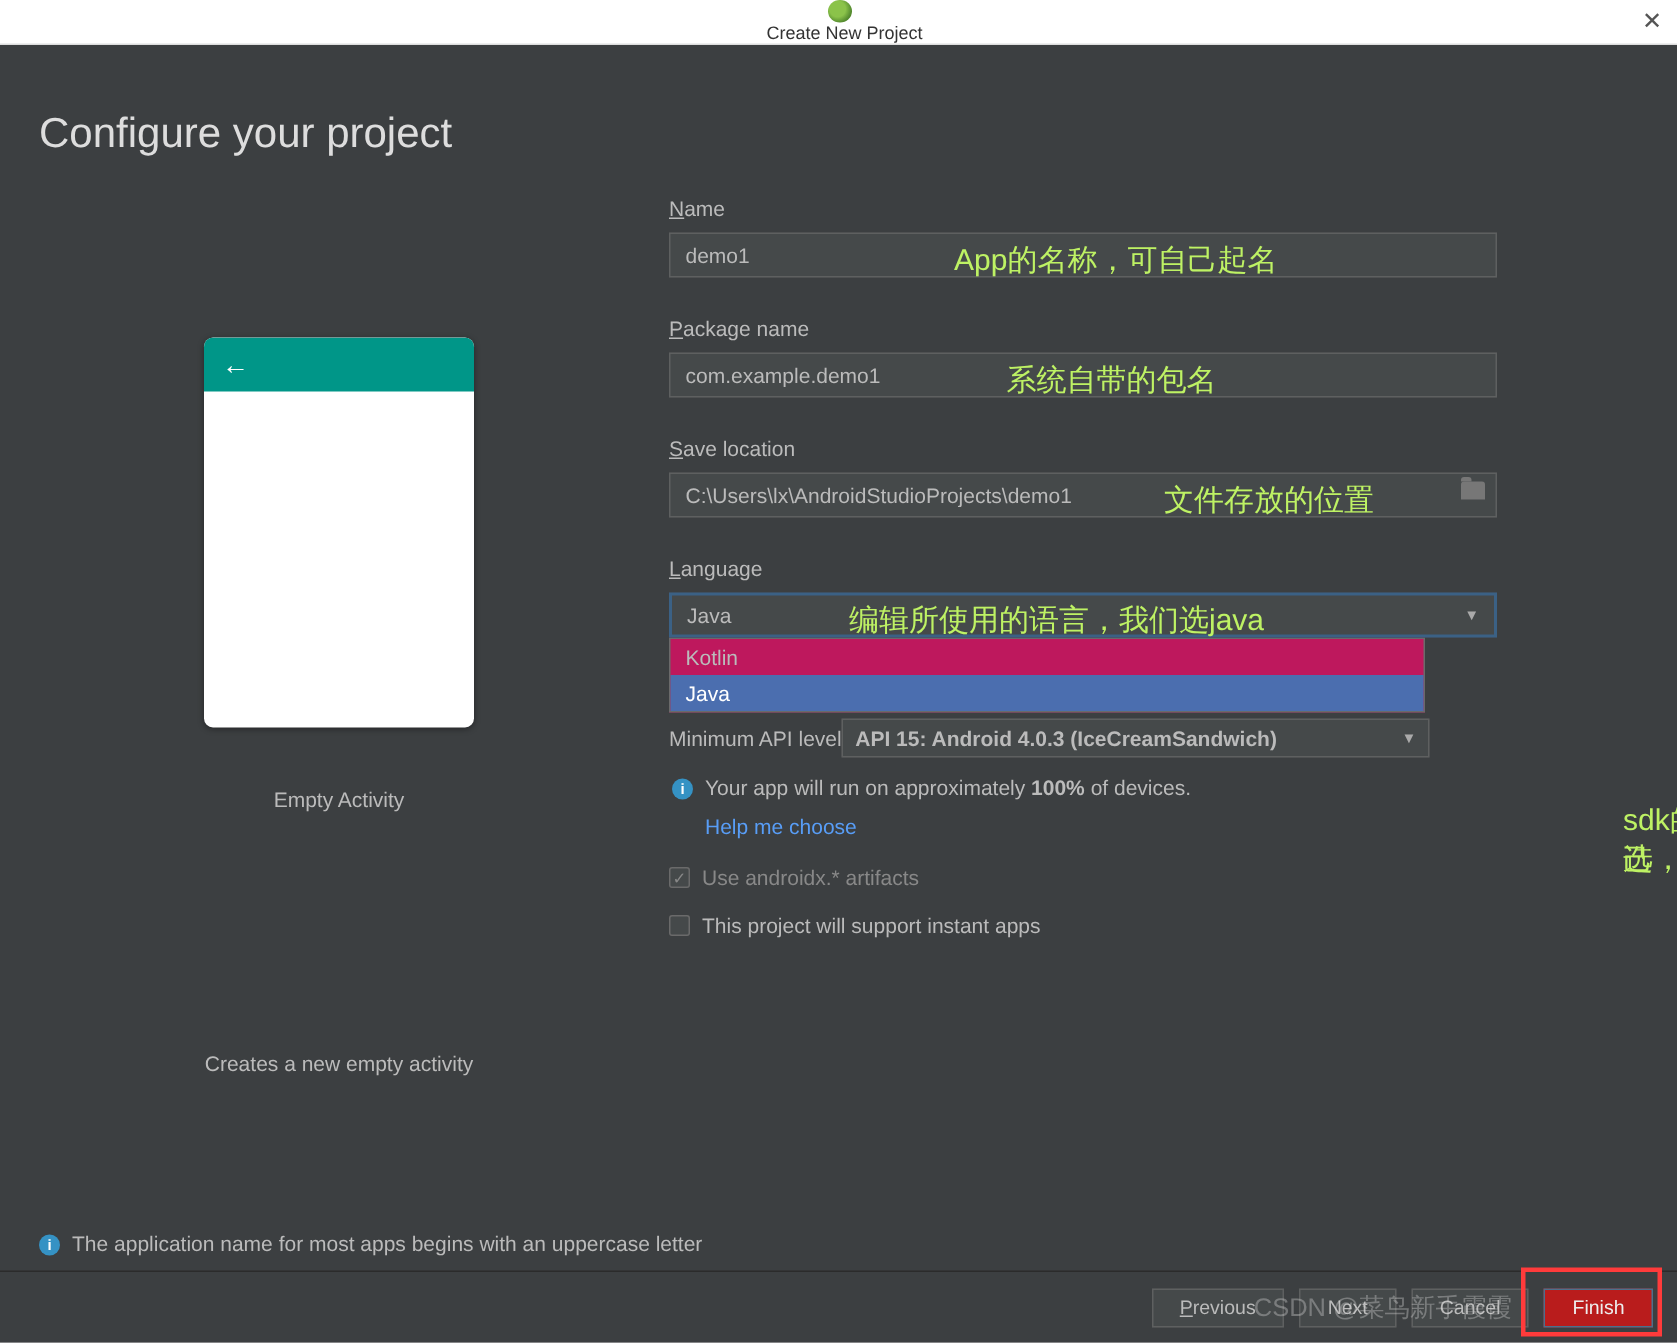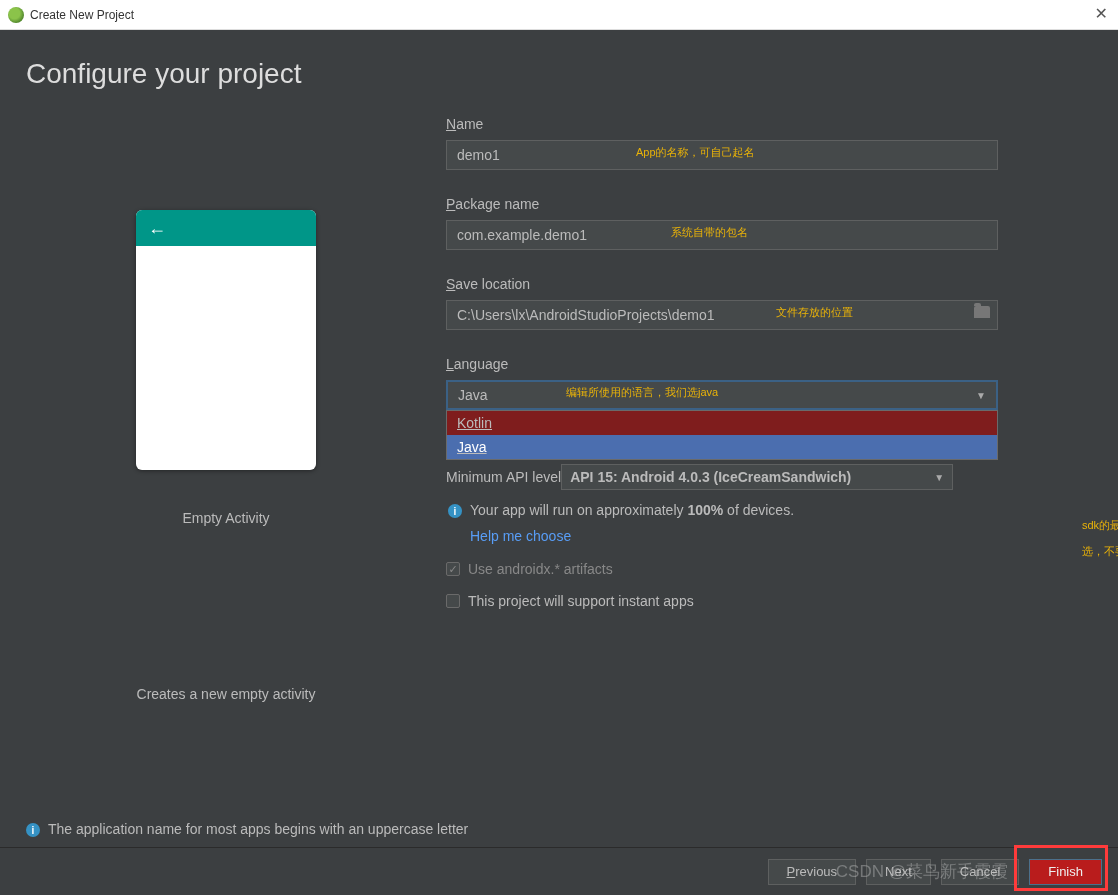--- a/index.html
+++ b/index.html
@@ -9,40 +9,41 @@
   background: #fff;
   overflow: hidden;
   position: relative;
 }
 .titlebar {
   height: 30px; background: #fff;
   display: flex; align-items: center;
   padding-left: 8px;
   border-bottom: 1px solid #ddd;
   position: relative;
+  flex-direction: column;
 }
 .titlebar-icon {
   width: 16px; height: 16px;
   background: radial-gradient(circle at 40% 40%, #8bc34a 40%, #558b2f 70%);
   border-radius: 50%;
   margin-right: 6px;
 }
 .titlebar-title { font-size: 12px; color: #333; }
 .titlebar-close {
   position: absolute; right: 10px; top: 4px;
   font-size: 16px; color: #555; cursor: pointer;
 }
 .window {
   width: 1118px; height: 865px;
   background: #3c3f41;
   color: #bbb;
   position: relative;
 }
 .header {
-  padding: 28px 26px 10px 26px;
+  padding: 43px 26px 10px 26px;
 }
 .header h1 {
   font-weight: 300; font-size: 28px; color: #ddd;
 }
 .content {
   display: flex;
   padding: 0 26px;
 }
 .left-col {
   width: 400px;
@@ -89,40 +90,39 @@
 .folder-icon {
   position: absolute; right: 8px; top: 6px;
   width: 16px; height: 12px;
   background: #777; border-radius: 2px 2px 0 0;
 }
 .folder-icon::before {
   content: ""; position: absolute; top: -3px; left: 0;
   width: 7px; height: 3px; background: #777; border-radius: 2px 2px 0 0;
 }
 .annotation {
-  position: absolute; color: #eab308;
-  font-size: 11px; font-family: "Microsoft YaHei", sans-serif;
+  position: absolute; color: #bef264;
+  font-size: 20px; font-family: "Microsoft YaHei", sans-serif;
   pointer-events: none;
 }
 .select-box {
   width: 552px; height: 30px;
   background: #45494a;
   border: 2px solid #3b6185;
   color: #bbb;
   padding: 4px 10px;
   font-size: 14px;
   display: flex; align-items: center;
   justify-content: space-between;
 }
 .dropdown-arrow { font-size: 10px; color: #aaa; }
 .dropdown-open {
-  width: 552px;
+  width: 504px;
   border: 1px solid #6a6a6a;
-  background: #7f1d1d;
-  text-decoration: underline;
+  background: #be185d;
 }
 .dropdown-option {
   padding: 4px 10px; font-size: 14px; color: #bbb;
 }
 .dropdown-option.selected { background: #4b6eaf; color: #fff; }
 .api-row {
   display: flex; align-items: center; gap: 0;
   margin-top: 4px;
 }
 .api-label { font-size: 14px; color: #bbb; }

